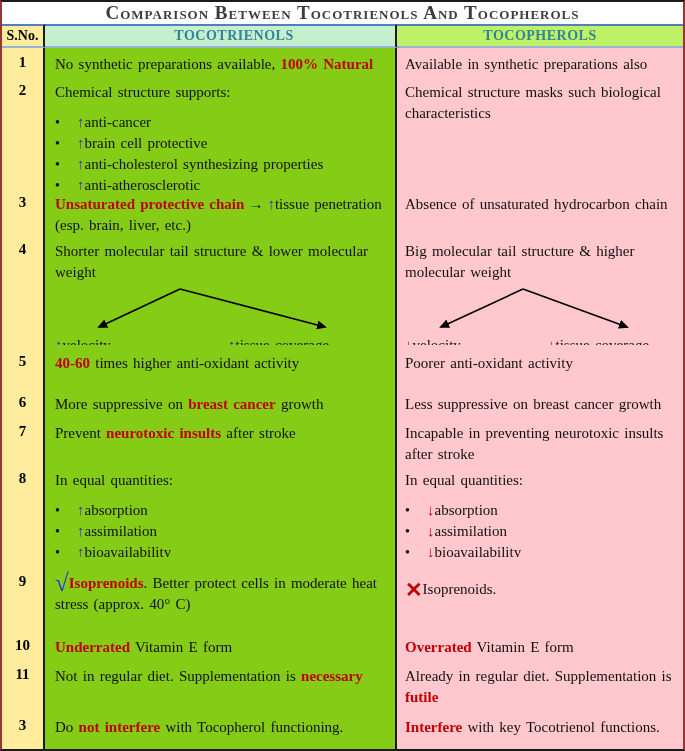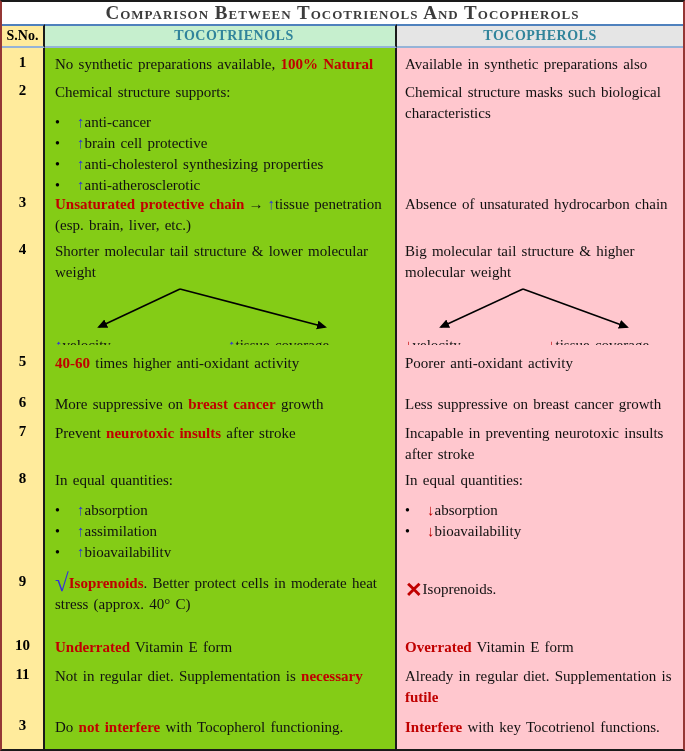--- a/index.html
+++ b/index.html
@@ -35,21 +35,21 @@
     box-sizing:border-box;
     border-top:2px solid #4f81bd;
     border-bottom:2px solid #95b3d7;
     font-weight:700;
     font-size:14px;
     line-height:20px;
     text-align:center;
   }
   .num-h{background:#ffeb9c;color:#000;border-right:2px solid #1a1a1a;}
   .green-h{background:#c6efce;color:#31849b;border-right:2px solid #1a1a1a;letter-spacing:.5px;padding-left:28px;}
-  .pink-h{background:#e5e5e5;color:#31849b;letter-spacing:.5px;}
+  .pink-h{background:#bef264;color:#31849b;letter-spacing:.5px;}
   .num{
     background:#ffeb9c;
     border-right:2px solid #1a1a1a;
     box-sizing:border-box;
     font-weight:700;font-size:15px;color:#000;
     text-align:center;
   }
   .cell{
     box-sizing:border-box;
     font-size:15px;line-height:21px;color:#111;
@@ -179,20 +179,21 @@
       <ul class="blist ind-left">
         <li><span class="ar ar-up">↑</span><span>absorption</span></li>
         <li><span class="ar ar-up">↑</span><span>assimilation</span></li>
         <li><span class="ar ar-up">↑</span><span>bioavailability</span></li>
       </ul>
     </div>
     <div class="cell pink pt4">
       <span>In equal quantities:</span>
       <ul class="blist ind-right">
         <li><span class="ar ar-down">↓</span><span>absorption</span></li>
+        <li><span class="ar ar-down">↓</span><span>assimilation</span></li>
         <li><span class="ar ar-down">↓</span><span>bioavailability</span></li>
       </ul>
     </div>
 
     <div class="num pt16">9</div>
     <div class="cell green pt16">
       <span class="check">√</span><span class="red">Isoprenoids</span><span>. Better protect cells in moderate heat stress (approx. 40° C)</span>
     </div>
     <div class="cell pink pt22">
       <span class="cross">✕</span><span>Isoprenoids.</span>

